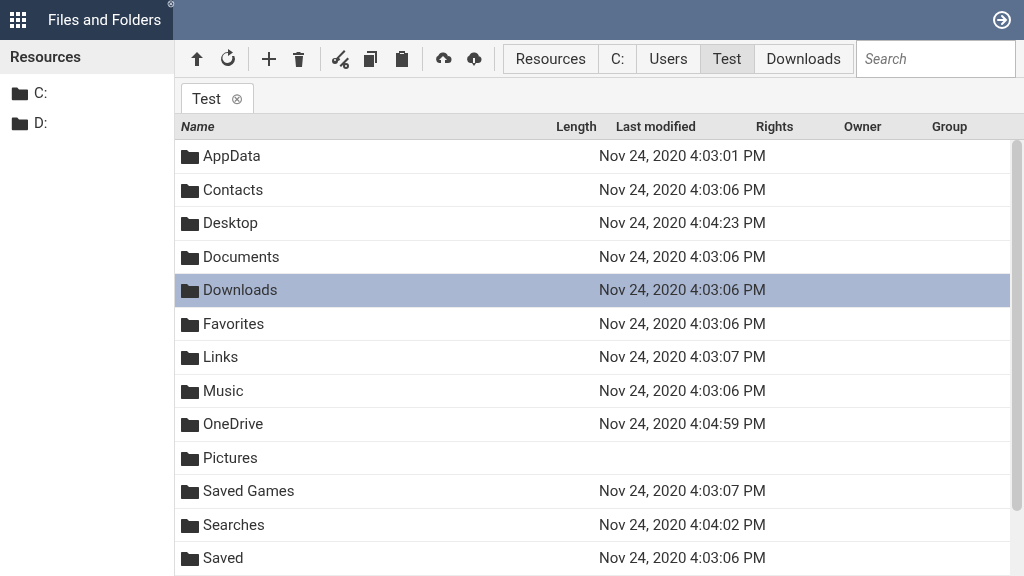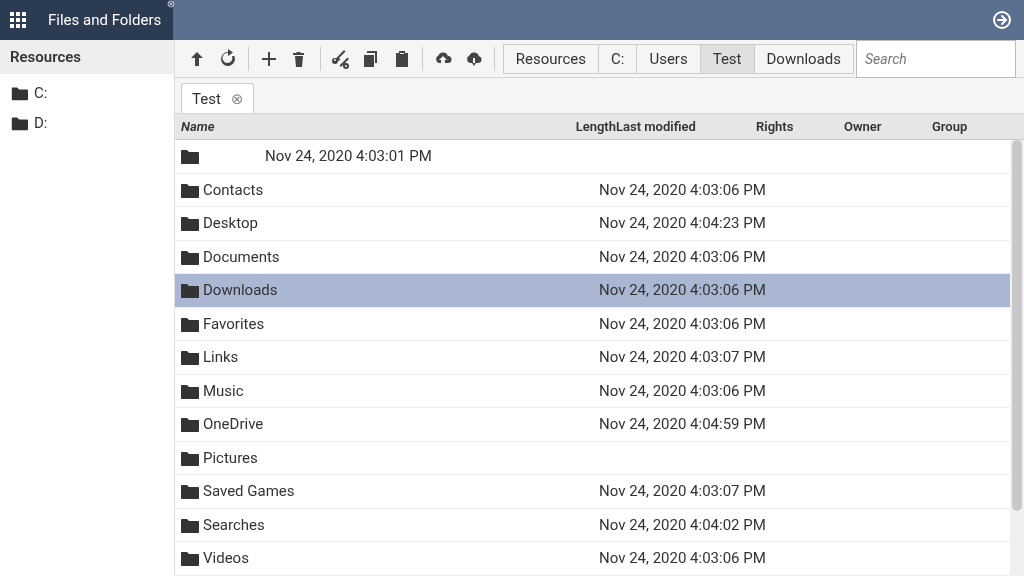--- a/index.html
+++ b/index.html
@@ -38,21 +38,21 @@
   .search input { width: 160px; height: 38px; padding: 6px 8px; border: 1px solid #bbb; border-radius: 0; font-size: 14px; font-style: italic; color: #888; background: #fff; }
 
   
   .tabstrip { height: 36px; background: #f5f5f5; border-bottom: 1px solid #d5d5d5; display: flex; align-items: flex-end; padding-left: 6px; }
   .ftab { background: #fff; border: 1px solid #ccc; border-bottom: none; height: 30px; display: flex; align-items: center; padding: 0 10px; gap: 10px; font-size: 15px; cursor: pointer; border-radius: 3px 3px 0 0; }
   .ftab .close { font-size: 15px; color: #888; cursor: pointer; }
 
   
   .cols { height: 26px; background: #e6e6e6; border-bottom: 1px solid #ccc; display: flex; align-items: center; font-size: 13px; font-weight: 600; }
   .col-name { width: 362px; padding-left: 6px; font-style: italic; }
-  .col-length { width: 79px; text-align: right; }
+  .col-length { width: 79px; text-align: center; }
   .col-modified { width: 140px; }
   .col-rights { width: 88px; }
   .col-owner { width: 88px; }
   .col-group { width: 60px; }
 
   
   .rows { flex: 1; overflow: hidden; position: relative; }
   .row { height: 33.5px; border-bottom: 1px solid #ececec; display: flex; align-items: center; font-size: 15px; cursor: pointer; }
   .row.selected { background: #a9b7d3; }
   .row .icon { width: 28px; display: flex; align-items: center; justify-content: center; }
@@ -236,20 +236,21 @@
       <div class="col-group">Group</div>
     </div>
 
     <div class="rows" id="rows">
       <div class="row">
           <span class="icon">
             <svg viewBox="0 0 20 20">
               <use href="#i-folder"></use>
             </svg>
           </span>
+          <span class="name">AppData</span>
           <span class="length"></span>
           <span class="modified">Nov 24, 2020 4:03:01 PM</span>
           <span class="rights"></span>
           <span class="owner"></span>
           <span class="group"></span>
         </div>
         <div class="row">
           <span class="icon">
             <svg viewBox="0 0 20 20">
               <use href="#i-folder"></use>
@@ -390,21 +391,21 @@
           <span class="rights"></span>
           <span class="owner"></span>
           <span class="group"></span>
         </div>
         <div class="row">
           <span class="icon">
             <svg viewBox="0 0 20 20">
               <use href="#i-folder"></use>
             </svg>
           </span>
-          <span class="name">Videos</span>
+          <span class="name">Saved</span>
           <span class="length"></span>
           <span class="modified">Nov 24, 2020 4:03:06 PM</span>
           <span class="rights"></span>
           <span class="owner"></span>
           <span class="group"></span>
         </div>
         <div class="vscroll">
           <div class="thumb"></div>
         </div>
     </div>

